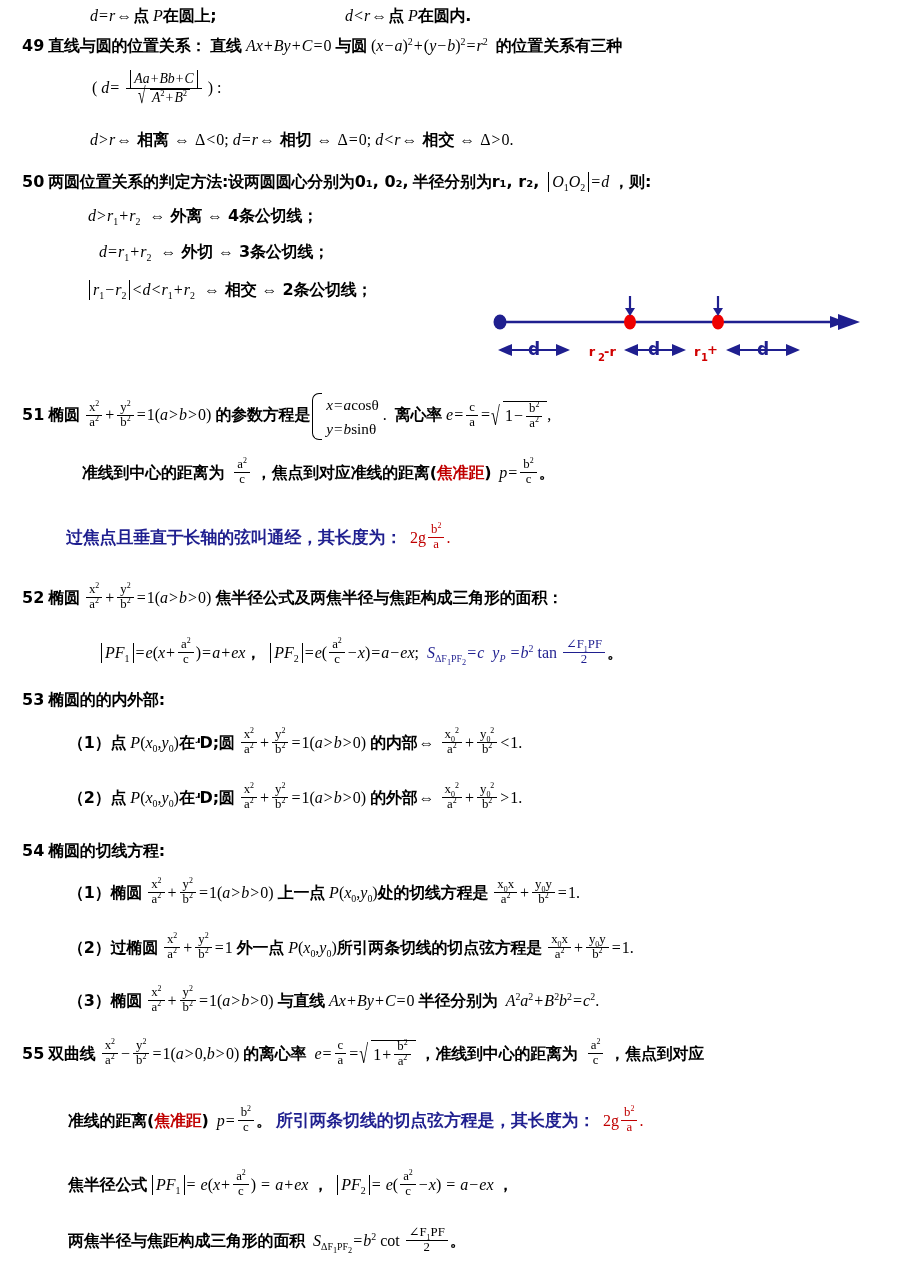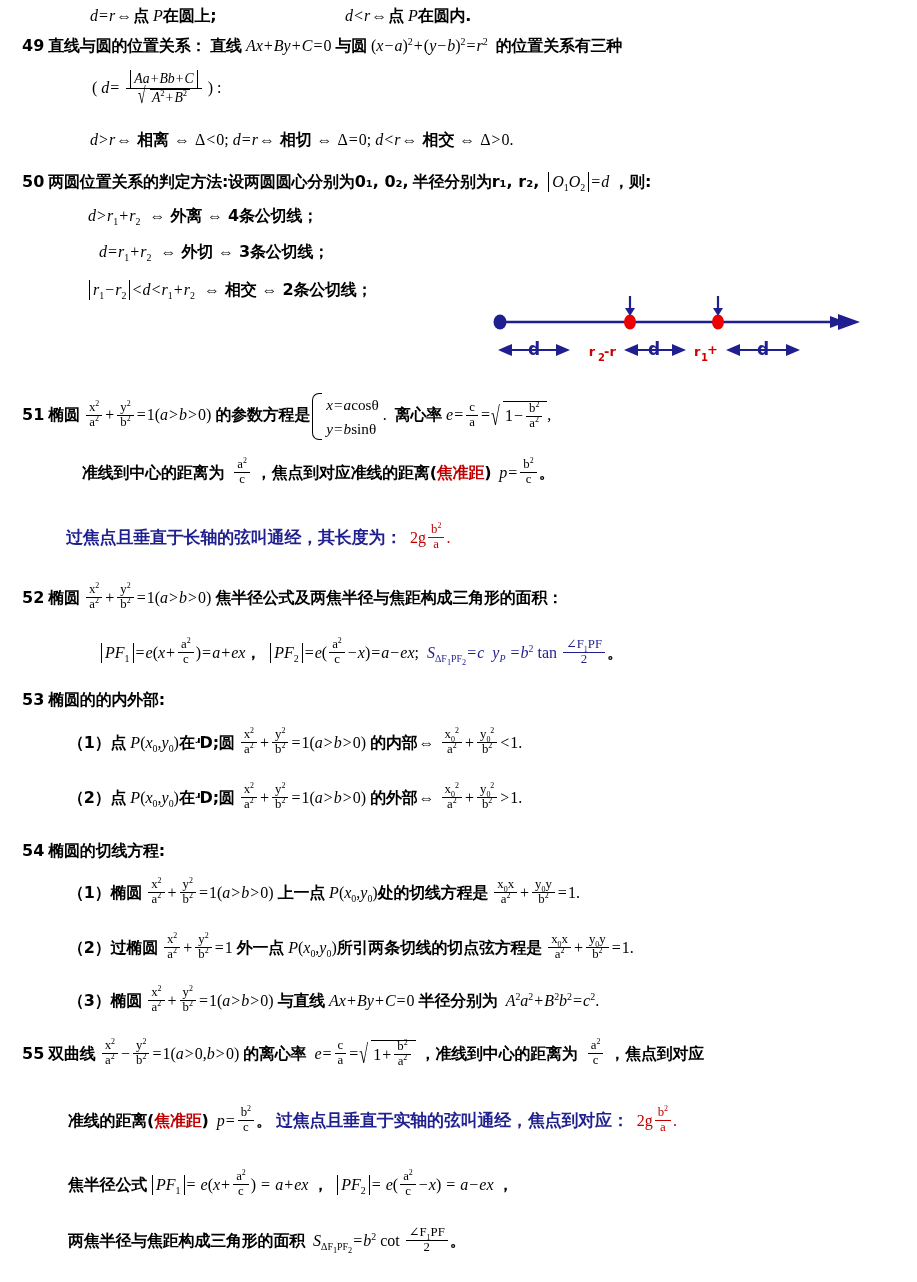--- a/index.html
+++ b/index.html
@@ -336,21 +336,21 @@
     </span><span class="cn num">的离心率</span><span class="math">
       &nbsp;<span class="mi">e</span><span class="op">=</span><span class="frac"><span>c</span><span class="den">a</span></span><span class="op">=</span><span class="sqrt"><span class="bar"><span class="mn">1</span><span class="op">+</span><span class="frac"><span>b<sup class="e">2</sup></span><span class="den">a<sup class="e">2</sup></span></span></span></span>
     </span><span class="cn num">，准线到中心的距离为</span><span class="math">
       &nbsp;<span class="frac"><span>a<sup class="e">2</sup></span><span class="den">c</span></span>
     </span><span class="cn num">，焦点到对应</span>
   </div>
 
   <div class="row" style="left:68px; top:1108px;">
     <span class="cn num">准线的距离(</span><span class="cn num red">焦准距</span><span class="cn num">)</span><span class="math">
       &nbsp;<span class="mi">p</span><span class="op">=</span><span class="frac"><span>b<sup class="e">2</sup></span><span class="den">c</span></span><span class="cn">。</span>
-    </span><span class="cn num blue" style="font-size:17px;">过焦点且垂直于实轴的弦叫通经，焦点到对应：</span><span class="math red">
+    </span><span class="cn num blue" style="font-size:17px;">所引两条切线的切点弦方程是，其长度为：</span><span class="math red">
       &nbsp;<span class="mn">2g</span><span class="frac"><span>b<sup class="e">2</sup></span><span class="den">a</span></span><span class="mn">.</span>
     </span>
   </div>
 
   <div class="row" style="left:68px; top:1172px;">
     <span class="cn num">焦半径公式</span><span class="math">
       <span class="abs"><span class="mi">PF</span><sub class="e mn">1</sub></span><span class="op">=</span><span class="absL"></span><span class="mi">e</span><span class="mn">(</span><span class="mi">x</span><span class="op">+</span><span class="frac"><span>a<sup class="e">2</sup></span><span class="den">c</span></span><span class="mn">)</span><span class="absR"></span><span class="op">=</span><span class="absL"></span><span class="mi">a</span><span class="op">+</span><span class="mi">ex</span><span class="absR"></span><span class="cn">，</span>&nbsp;
       <span class="abs"><span class="mi">PF</span><sub class="e mn">2</sub></span><span class="op">=</span><span class="absL"></span><span class="mi">e</span><span class="mn">(</span><span class="frac"><span>a<sup class="e">2</sup></span><span class="den">c</span></span><span class="op">−</span><span class="mi">x</span><span class="mn">)</span><span class="absR"></span><span class="op">=</span><span class="absL"></span><span class="mi">a</span><span class="op">−</span><span class="mi">ex</span><span class="absR"></span><span class="cn">，</span>
     </span>
   </div>

